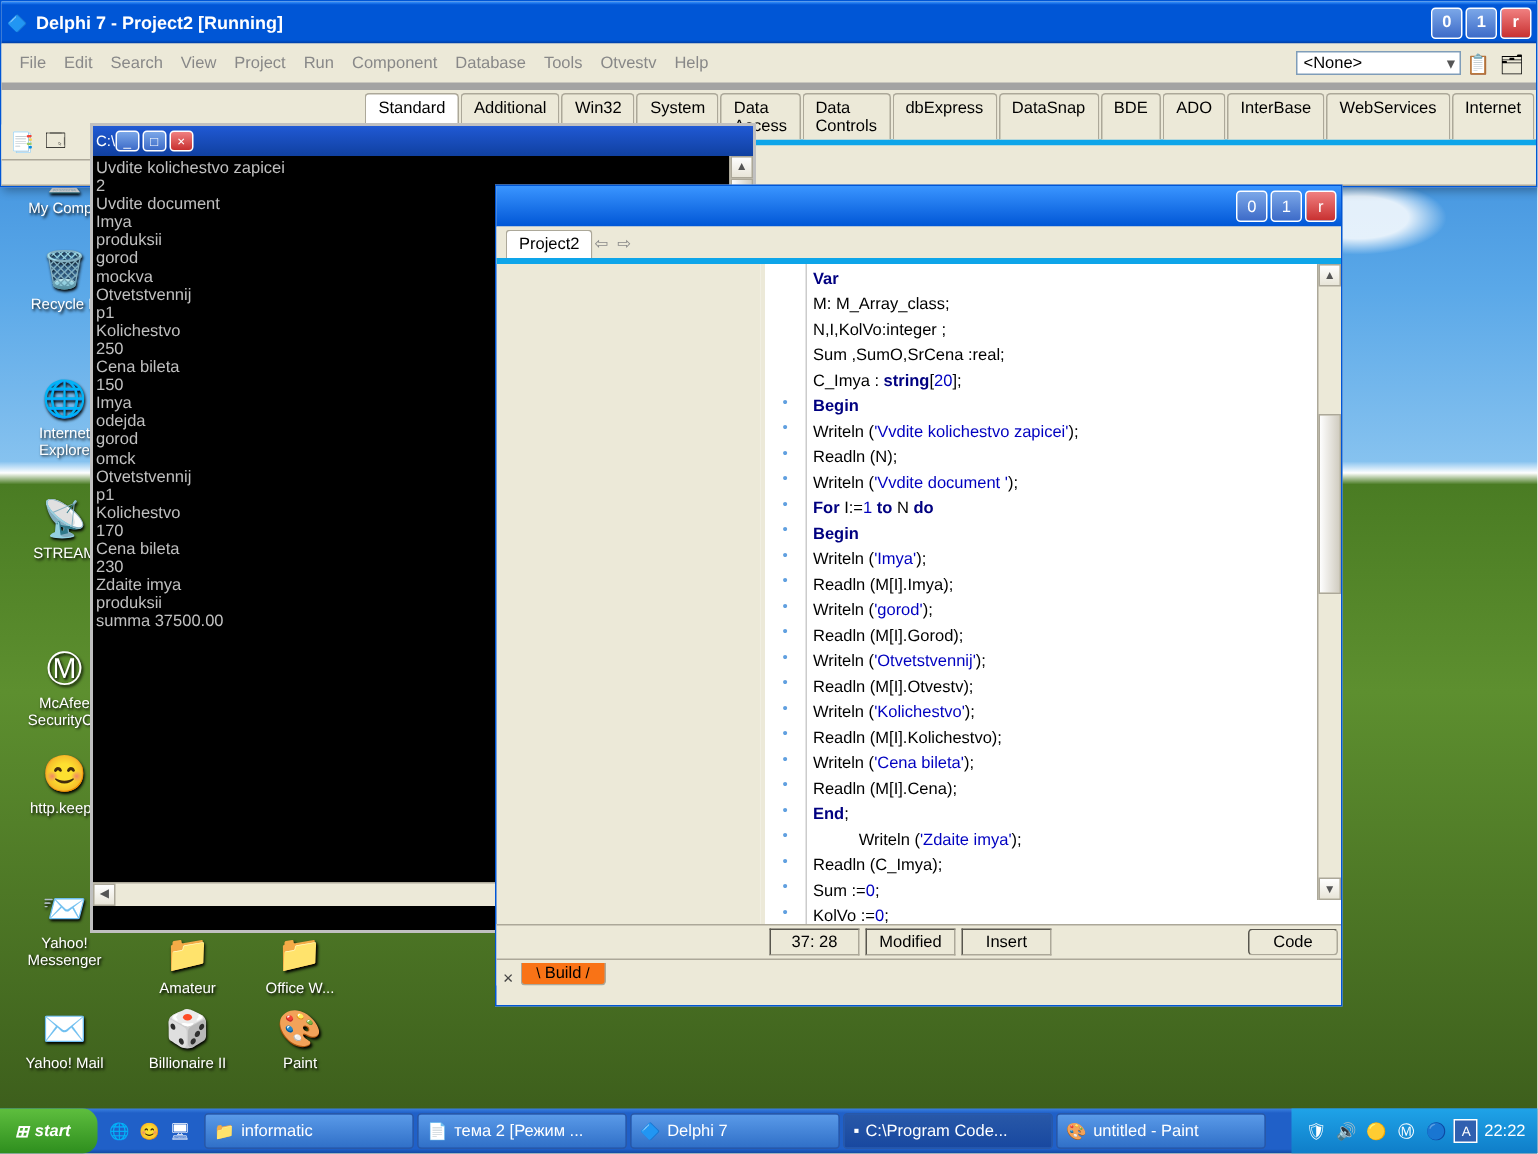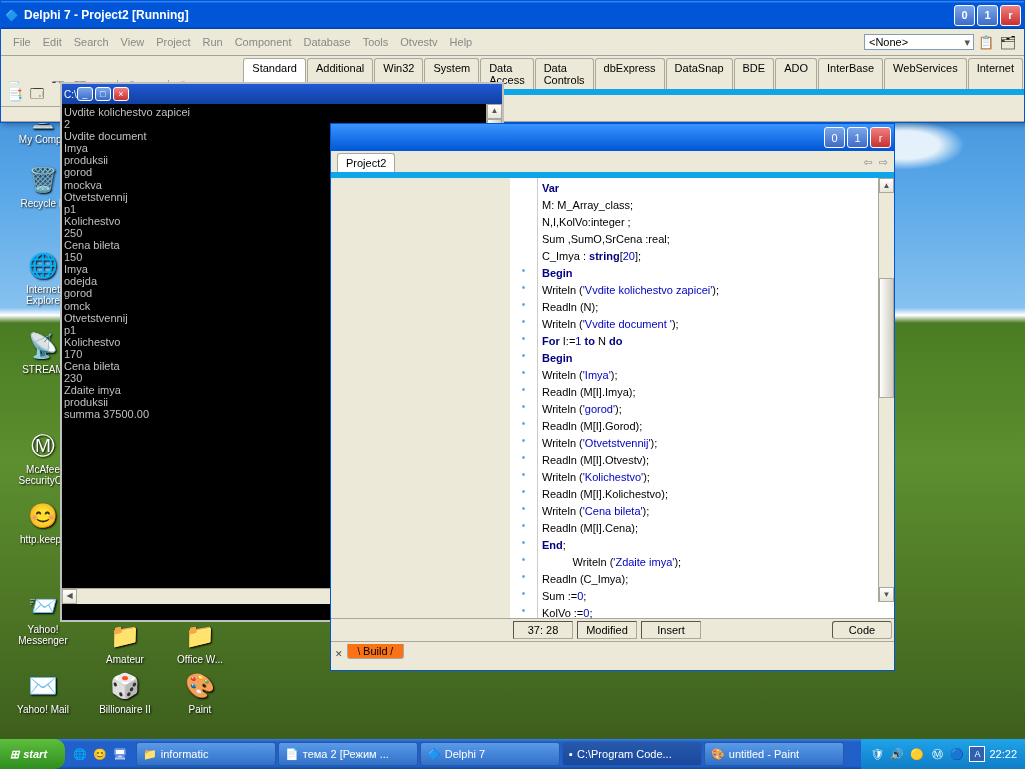--- a/index.html
+++ b/index.html
@@ -13,28 +13,28 @@
 .desk-icon{position:absolute;width:70px;text-align:center;color:#fff;text-shadow:1px 1px 2px #000;cursor:pointer}
 .desk-icon .ic{width:32px;height:32px;margin:0 auto 2px;display:flex;align-items:center;justify-content:center;font-size:24px}
 .desk-icon .lb{font-size:10px;line-height:1.1}
 .win{position:absolute;border:1px solid #0056d6;background:#ece9d8;box-shadow:2px 2px 6px rgba(0,0,0,.3)}
 .titlebar{height:28px;background:linear-gradient(to bottom,#3a95ff 0%,#0056d6 8%,#0056d6 92%,#003ca0 100%);display:flex;align-items:center;padding:0 3px;color:#fff;font-weight:bold}
 .titlebar .ticon{width:16px;height:16px;margin-right:4px;display:flex;align-items:center;justify-content:center}
 .titlebar .ttxt{flex:1;font-size:12px}
 .tbtns{display:flex;gap:2px}
 .tbtn{width:21px;height:21px;background:linear-gradient(to bottom,#7ba7e8,#3d6bc8);border:1px solid #fff;border-radius:3px;color:#fff;display:flex;align-items:center;justify-content:center;font-family:Marlett,sans-serif;font-size:11px;cursor:pointer}
 .tbtn.close{background:linear-gradient(to bottom,#f08080,#c83030)}
-.menubar{background:#ece9d8;padding:3px 6px;display:flex;gap:2px;border-bottom:1px solid #a3a3a3;align-items:center}
+.menubar{background:#ece9d8;padding:3px 6px;display:flex;gap:2px;border-bottom:5px solid #a3a3a3;align-items:center}
 .menubar span{padding:2px 6px;color:#888;cursor:pointer}
 .menubar .sel{background:#fff;border:1px solid #7f9db9;padding:1px 20px 1px 4px;color:#000;position:relative;min-width:110px}
 .menubar .sel::after{content:"▾";position:absolute;right:3px;color:#555}
 .toolbar{background:#ece9d8;padding:3px 4px;border-bottom:1px solid #aca899;display:flex;gap:2px;align-items:center}
 .tico{width:20px;height:20px;display:flex;align-items:center;justify-content:center;cursor:pointer;font-size:13px}
 .tsep{width:1px;height:18px;background:#aca899;margin:0 2px}
-.tabs{background:#ece9d8;padding:2px 0 0 6px;display:flex;border-bottom:6px solid #0ea5e9}
+.tabs{background:#ece9d8;padding:2px 0 0 6px;display:flex;border-bottom:4px solid #0ea5e9}
 .tab{padding:3px 8px;border:1px solid #aca899;border-bottom:none;background:#ece9d8;margin-right:1px;cursor:pointer;border-radius:3px 3px 0 0}
 .tab.active{background:#fff}
 .console-win{position:absolute;border:2px solid #c0c0c0;background:#000}
 .console-tb{height:20px;background:linear-gradient(to bottom,#2059d4,#1040a0);display:flex;align-items:center;padding:0 2px;color:#fff}
 .console-tb .ttxt{flex:1;font-size:11px;font-weight:bold}
 .console-body{background:#000;color:#c0c0c0;font-family:"Lucida Console","Courier New",monospace;font-size:12px;padding:2px;line-height:1.1;position:relative;overflow:hidden}
 .console-body pre{white-space:pre}
 .scrollv{position:absolute;right:0;top:0;bottom:16px;width:16px;background:#ece9d8;border-left:1px solid #aca899}
 .scrollh{position:absolute;left:0;right:16px;bottom:0;height:16px;background:#ece9d8;border-top:1px solid #aca899}
 .sbtn{width:15px;height:15px;background:linear-gradient(to bottom,#fefefe,#e8e5d8);border:1px solid #aca899;display:flex;align-items:center;justify-content:center;font-size:8px;color:#555;cursor:pointer}
@@ -253,21 +253,21 @@
 </div>
 
 <div class="code-win" style="left:330px;top:123px;width:565px;height:548px">
   <div style="height:27px;display:flex;justify-content:flex-end;align-items:center;padding:0 3px;background:linear-gradient(to bottom,#3a95ff 0%,#0056d6 100%)">
     <div class="tbtns">
       <div class="tbtn">0</div>
       <div class="tbtn">1</div>
       <div class="tbtn close">r</div>
     </div>
   </div>
-  <div class="tabs" style="display:flex;justify-content:space-between;align-items:center;padding-right:6px">
+  <div class="tabs" style="display:flex;align-items:center;padding-right:6px">
     <div class="tab active">Project2</div>
     <div style="display:flex;gap:6px;color:#888">
       <span>⇦</span>
       <span>⇨</span>
     </div>
   </div>
   <div class="code-area" style="height:440px;position:relative;margin-left:176px;border-left:3px solid #ece9d8">
     <div class="gutter" id="gutter">
         <div></div>
         <div></div>

